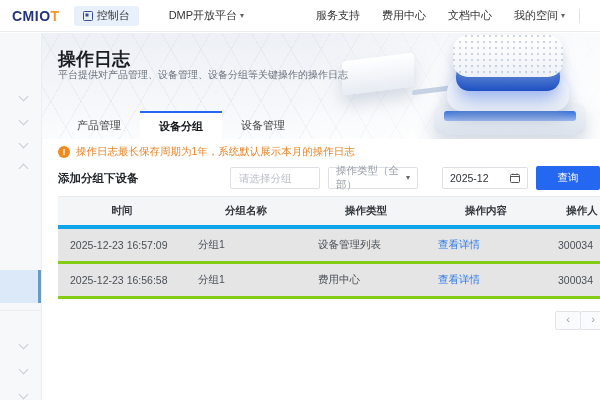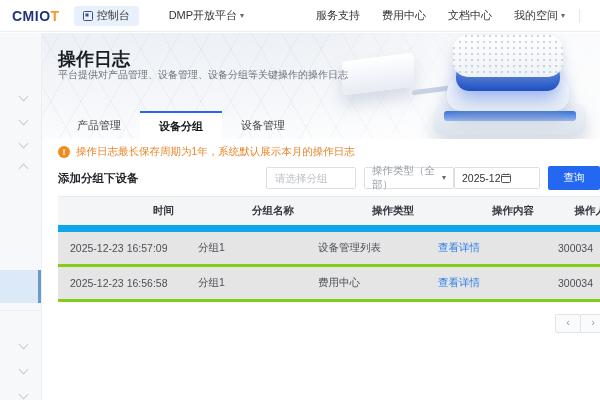--- a/index.html
+++ b/index.html
@@ -83,31 +83,31 @@
   .toolbar{display:flex;align-items:center;margin-top:5px;height:26px;}
   .section-title{font-size:11.5px;font-weight:bold;color:#24282d;}
   .ctrl{height:22px;border:1px solid #dcdfe3;border-radius:2px;background:#fff;
         font-size:10.5px;display:flex;align-items:center;box-sizing:border-box;}
   .ctrl-input{width:90px;margin-left:auto;padding:2px 8px;color:#333;border:1px solid #dcdfe3;
         border-radius:2px;height:22px;font-size:10.5px;box-sizing:border-box;
         font-family:"Liberation Sans",sans-serif;}
   .ctrl-input::placeholder{color:#b9bec5;}
   .ctrl-select{width:90px;margin-left:8px;padding:0 7px;justify-content:space-between;
         color:#9aa0a8;cursor:pointer;}
-  .ctrl-date{width:86px;margin-left:0;padding:0 7px;justify-content:flex-start;
+  .ctrl-date{width:86px;margin-left:24px;padding:0 7px;justify-content:space-between;
         color:#2f3338;cursor:pointer;}
   .cal-ic{width:10px;height:10px;flex:0 0 auto;}
-  .search-btn{margin-left:8px;width:52px;height:24px;background:#2468f2;color:#fff;border:none;
+  .search-btn{margin-left:8px;width:64px;height:24px;background:#2468f2;color:#fff;border:none;
         border-radius:2px;font-size:10.5px;cursor:pointer;flex:0 0 auto;
         font-family:"Liberation Sans",sans-serif;}
 
   
   table.log{border-collapse:collapse;table-layout:fixed;width:560px;margin-top:5px;font-size:10.5px;}
-  table.log th{background:#f4f5f7;font-weight:bold;color:#32373d;text-align:right;
-        padding:7px 12px;border-top:1px solid #e9ebee;border-bottom:7px solid #0ea5e9;}
+  table.log th{background:#f4f5f7;font-weight:bold;color:#32373d;text-align:center;
+        padding:7px 12px;border-top:1px solid #e9ebee;border-bottom:4px solid #0ea5e9;}
   table.log td{padding:9px 12px;color:#4b5057;border-bottom:3px solid #84cc16;background:#e5e5e5;
         overflow:hidden;white-space:nowrap;}
   table.log td.link{color:#2f7ce8;cursor:pointer;}
 
   
   .pager{display:flex;justify-content:flex-end;padding:12px 6px 0 0;width:554px;box-sizing:border-box;}
   .pg-btn{width:24px;height:17px;border:1px solid #e1e3e6;background:#fafbfc;color:#9aa0a8;
           font-size:11px;line-height:15px;text-align:center;cursor:pointer;border-radius:2px;}
   .pg-btn + .pg-btn{margin-left:-1px;}
 </style>

